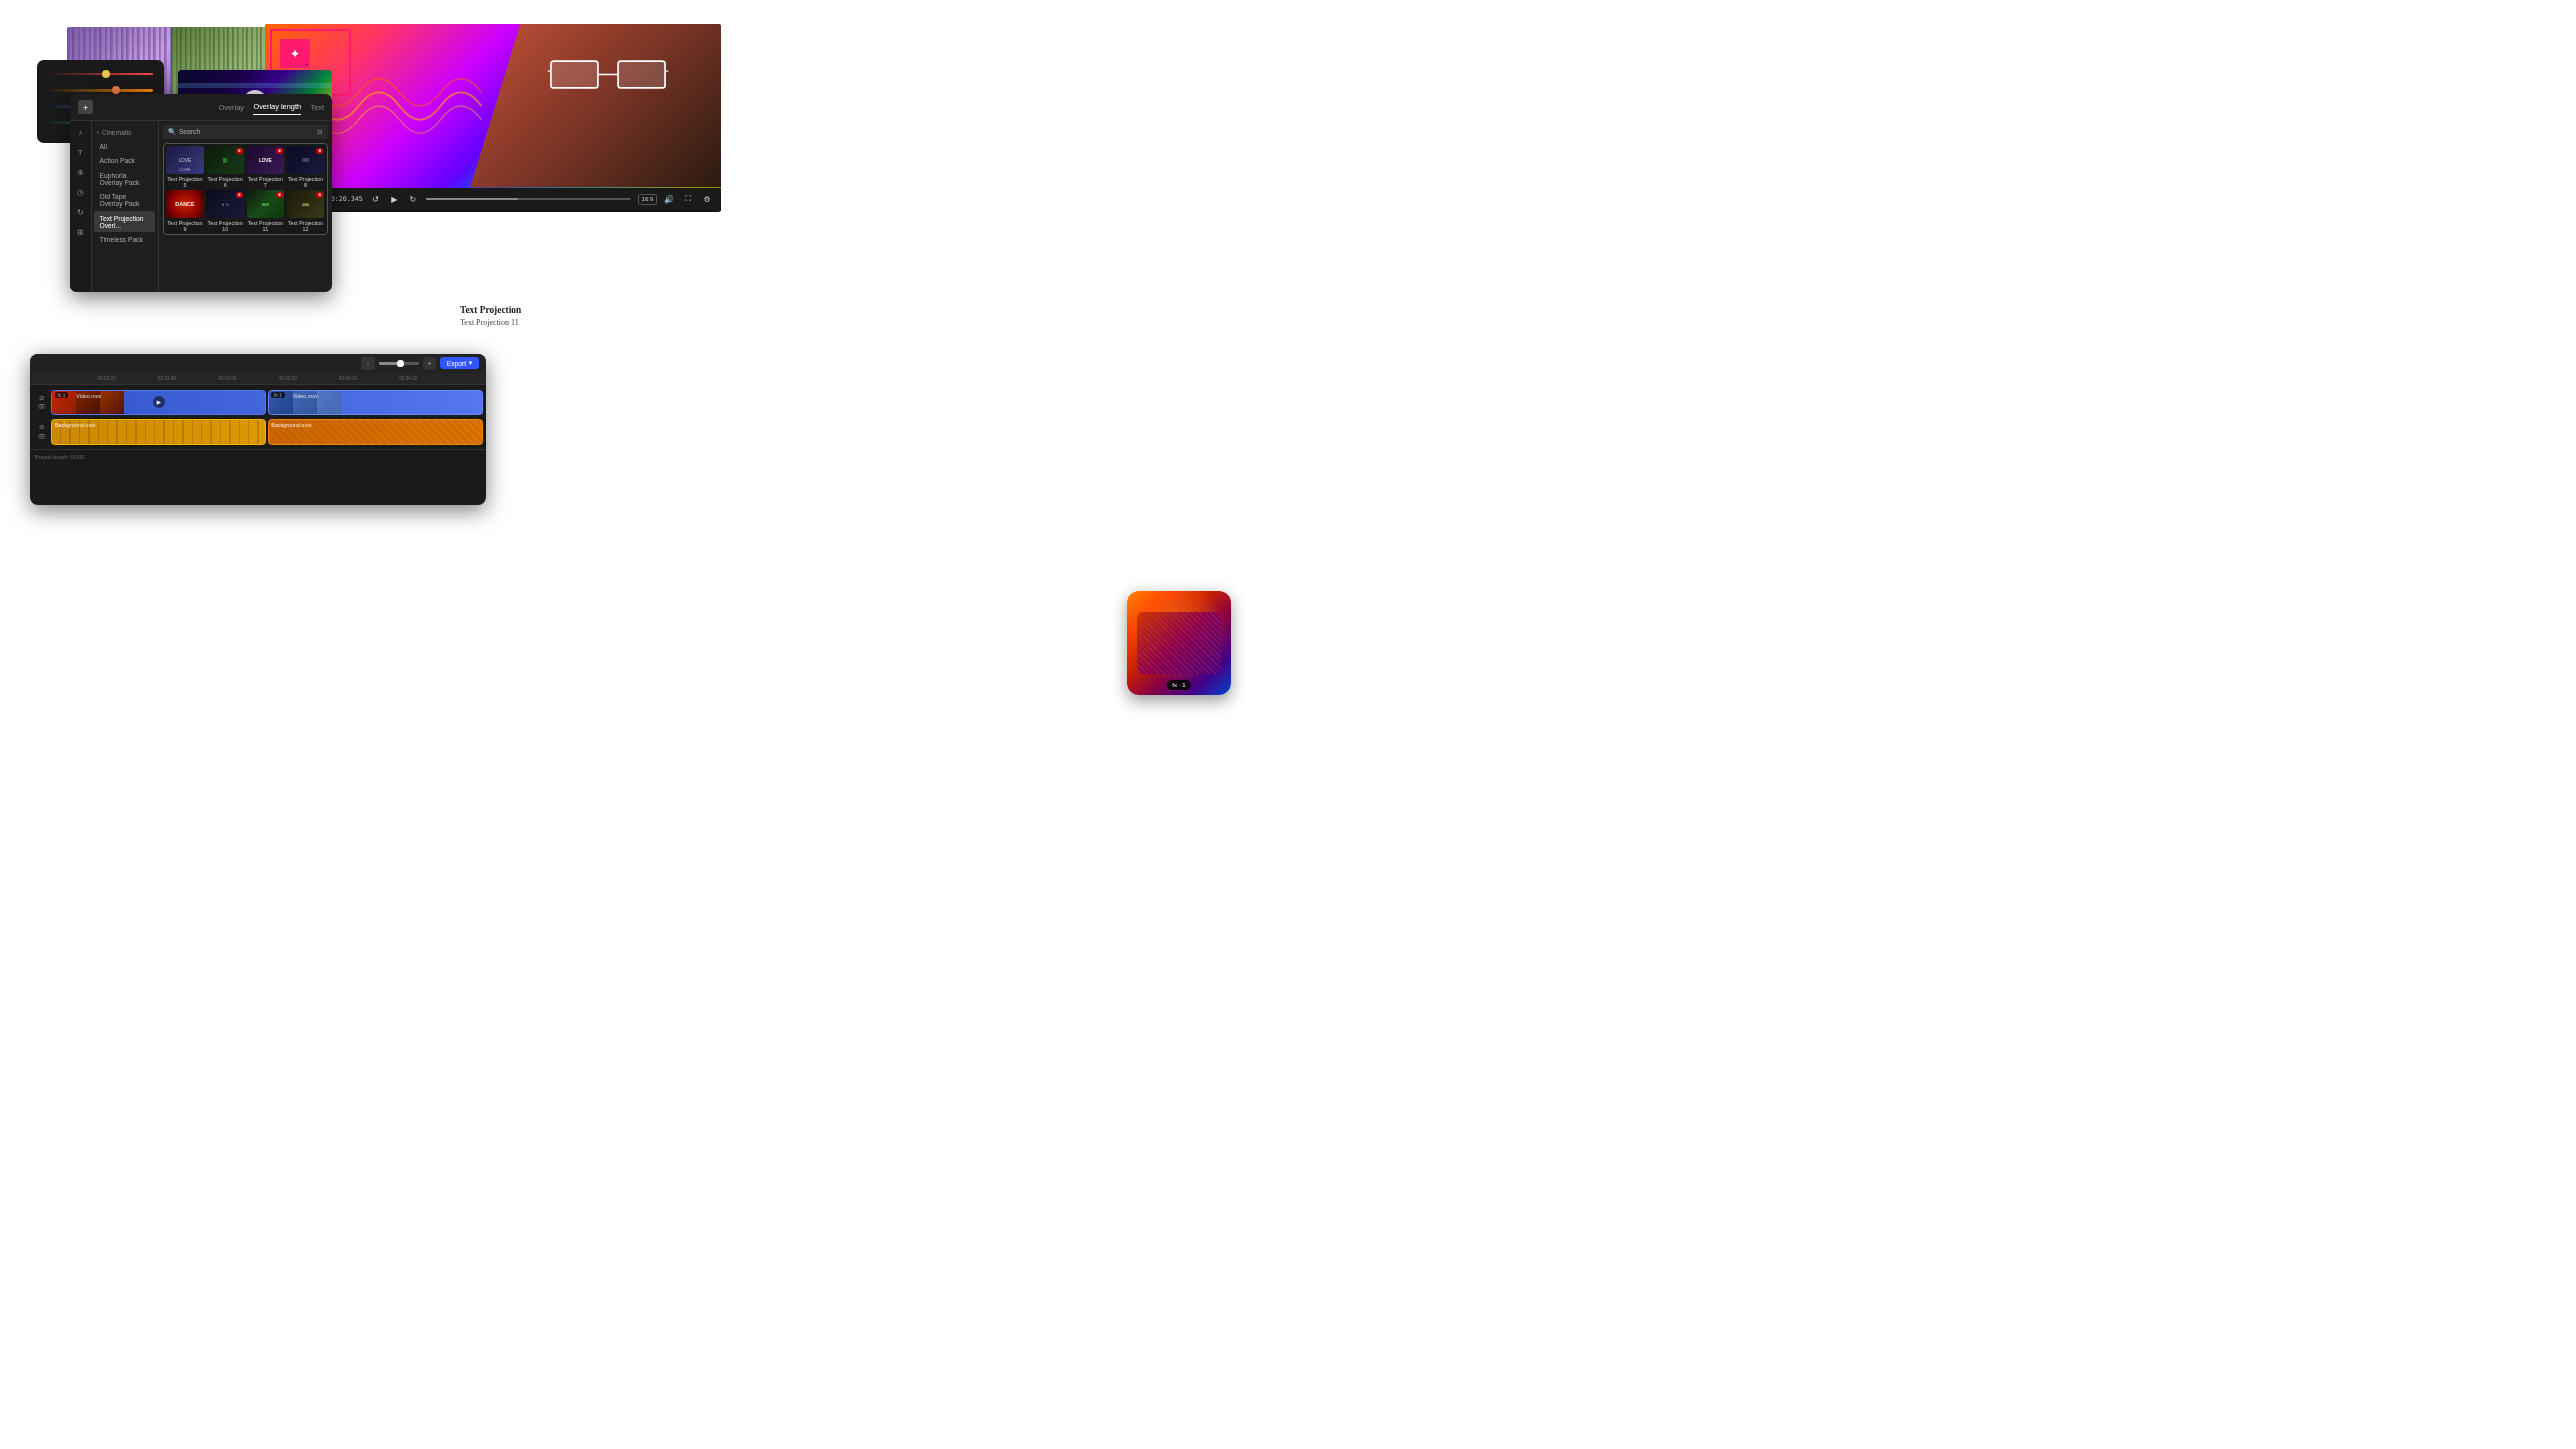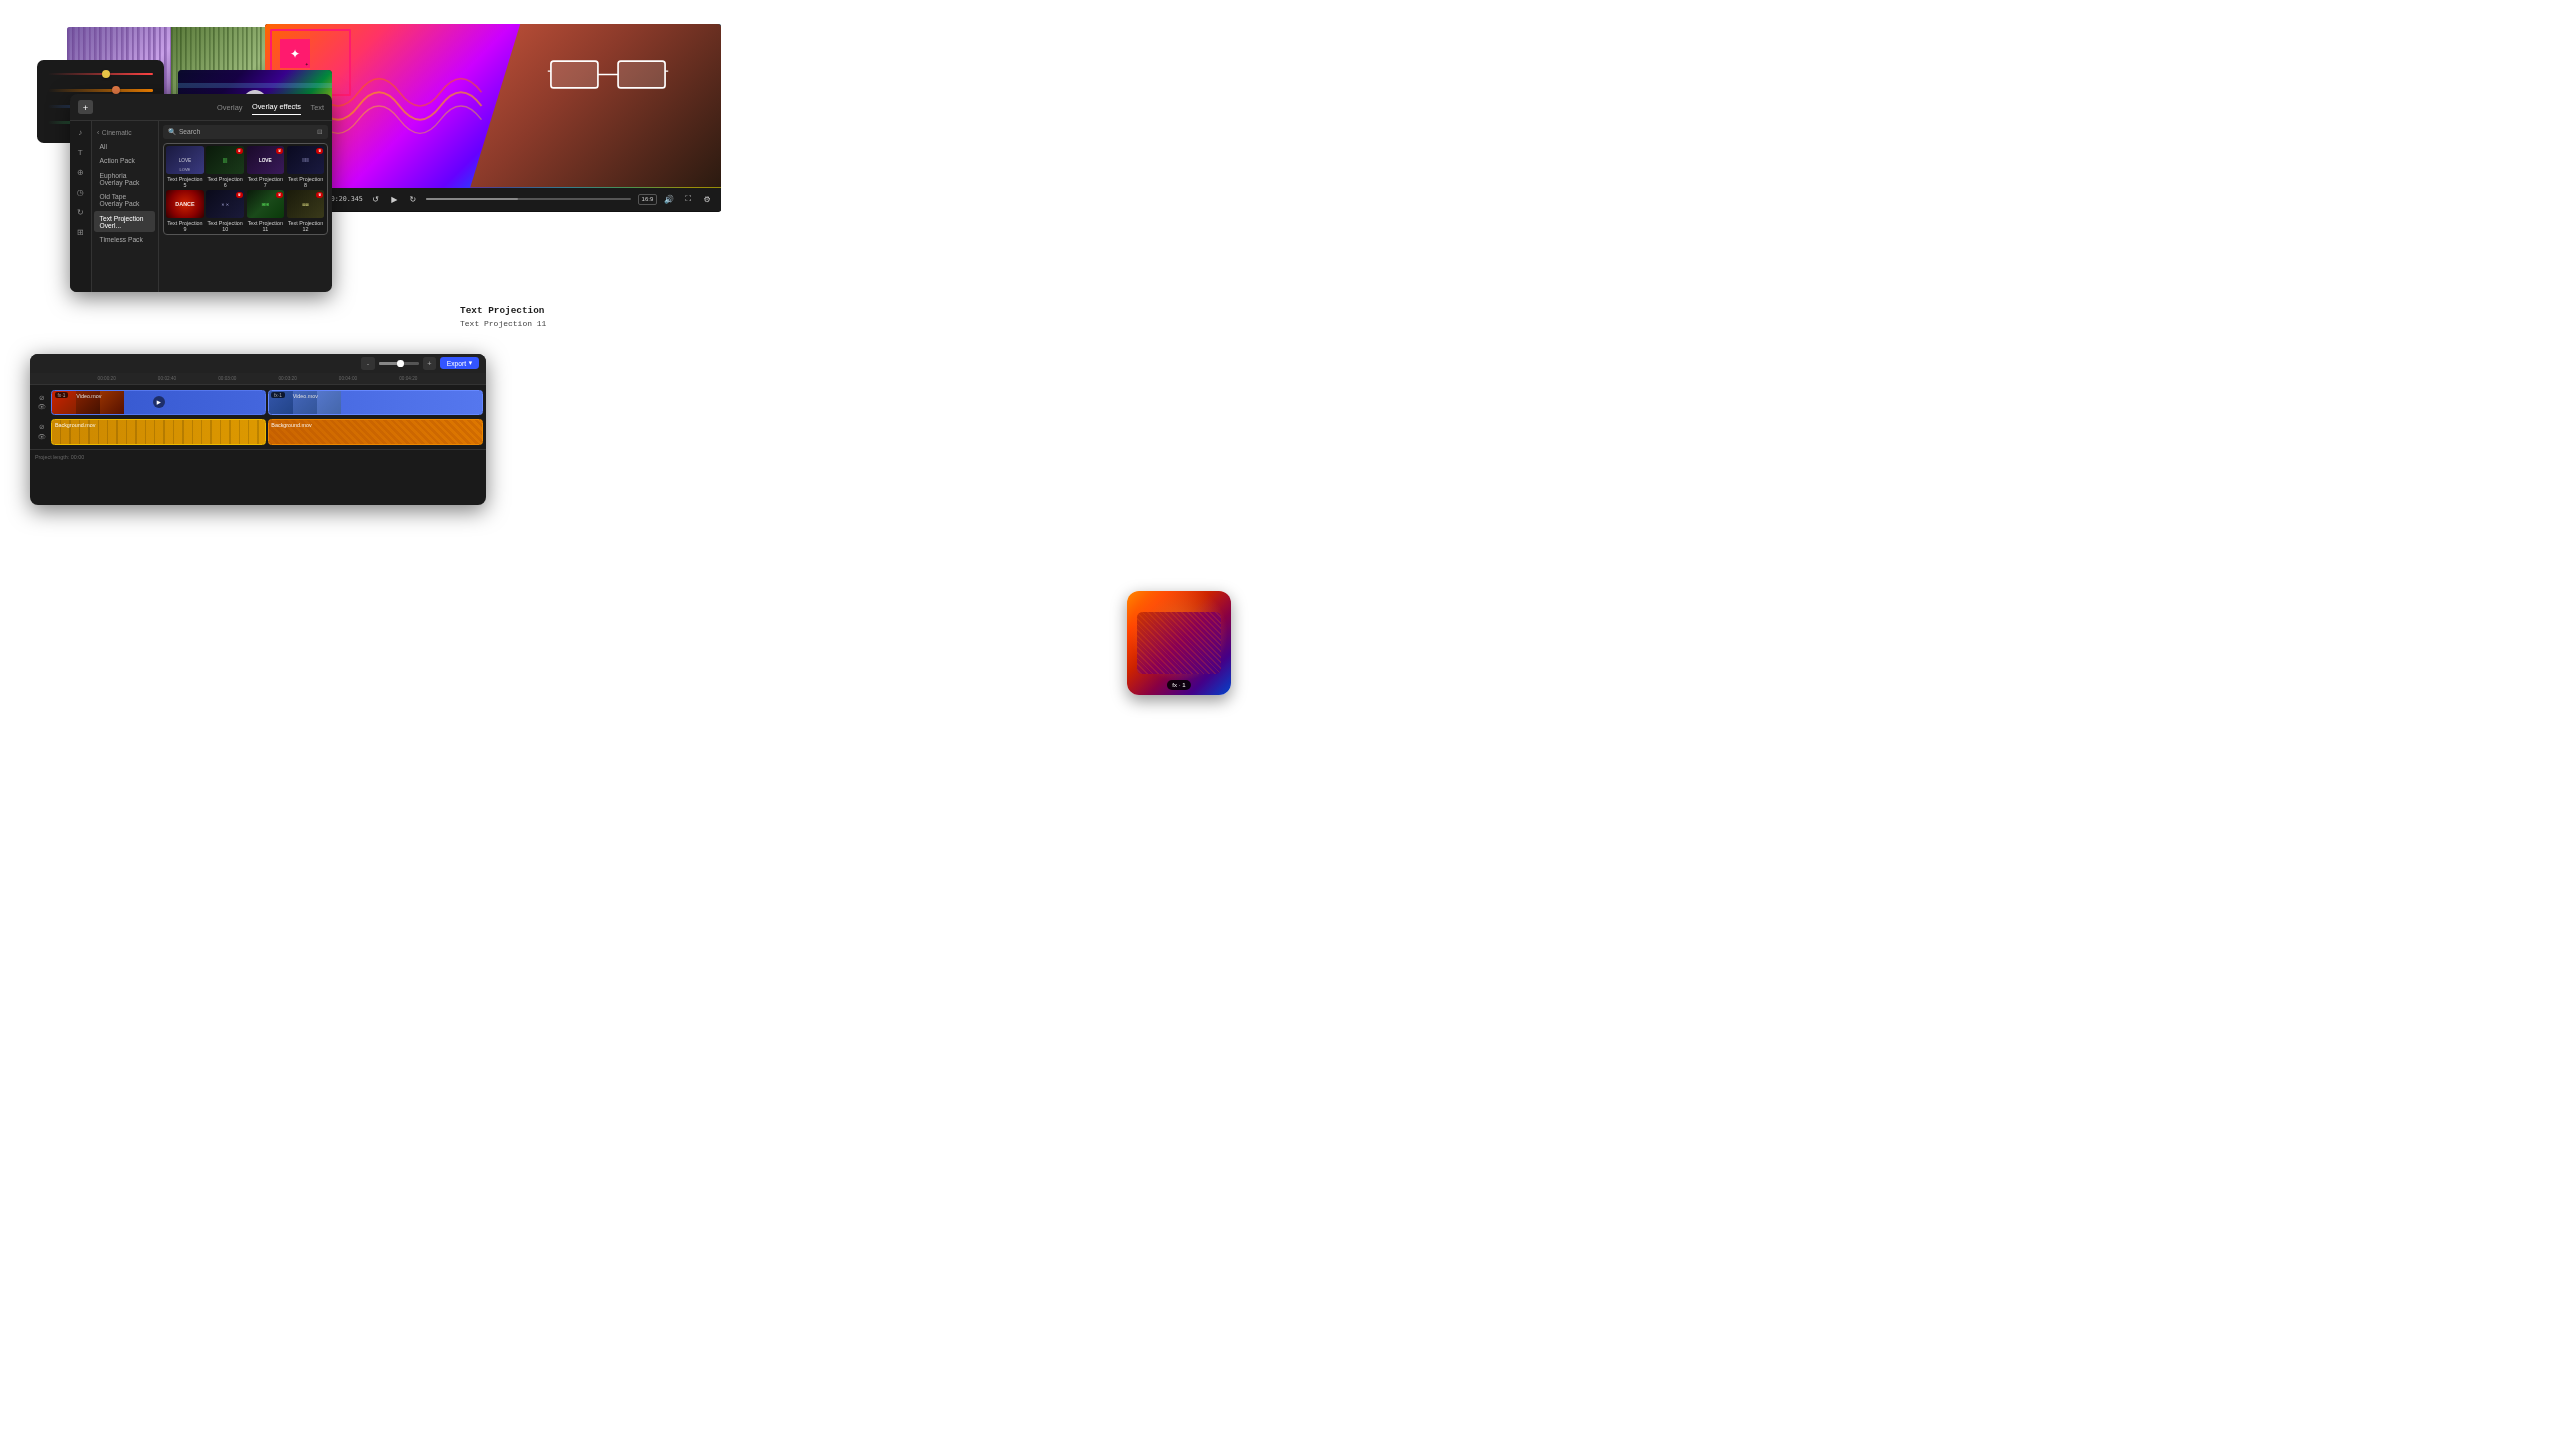--- a/index.html
+++ b/index.html
@@ -680,21 +680,21 @@
       white-space: nowrap;
     }
 
     
     .text-proj-panel {
       position: absolute;
       top: 305px;
       left: 460px;
       width: 102px;
       z-index: 12;
-      font-family: Liberation Mono, monospace;
+      font-family: Liberation Serif, serif;
     }
     .tp-title {
       font-size: 9.4px;
       color: #1a1a1a;
       font-weight: 600;
       margin-bottom: 2.7px;
     }
     .tp-subtitle {
       font-size: 8px;
       color: #444;
@@ -788,21 +788,21 @@
     <div class="ctrl-btn">🔊</div>
     <div class="ctrl-btn">⛶</div>
     <div class="ctrl-btn">⚙</div>
   </div>
 </div>
 
 <div class="effects-panel">
   <div class="effects-header">
     <div class="effects-add-btn">+</div>
     <span class="effects-tab">Overlay</span>
-    <span class="effects-tab active">Overlay effects</span>
+    <span class="effects-tab active">Overlay length</span>
     <span class="effects-tab">Text</span>
   </div>
   <div class="effects-sidebar">
     <div class="effects-left-icons">
       <div class="side-icon">♪</div>
       <div class="side-icon">T</div>
       <div class="side-icon">⊕</div>
       <div class="side-icon">◷</div>
       <div class="side-icon">↻</div>
       <div class="side-icon">⊞</div>

